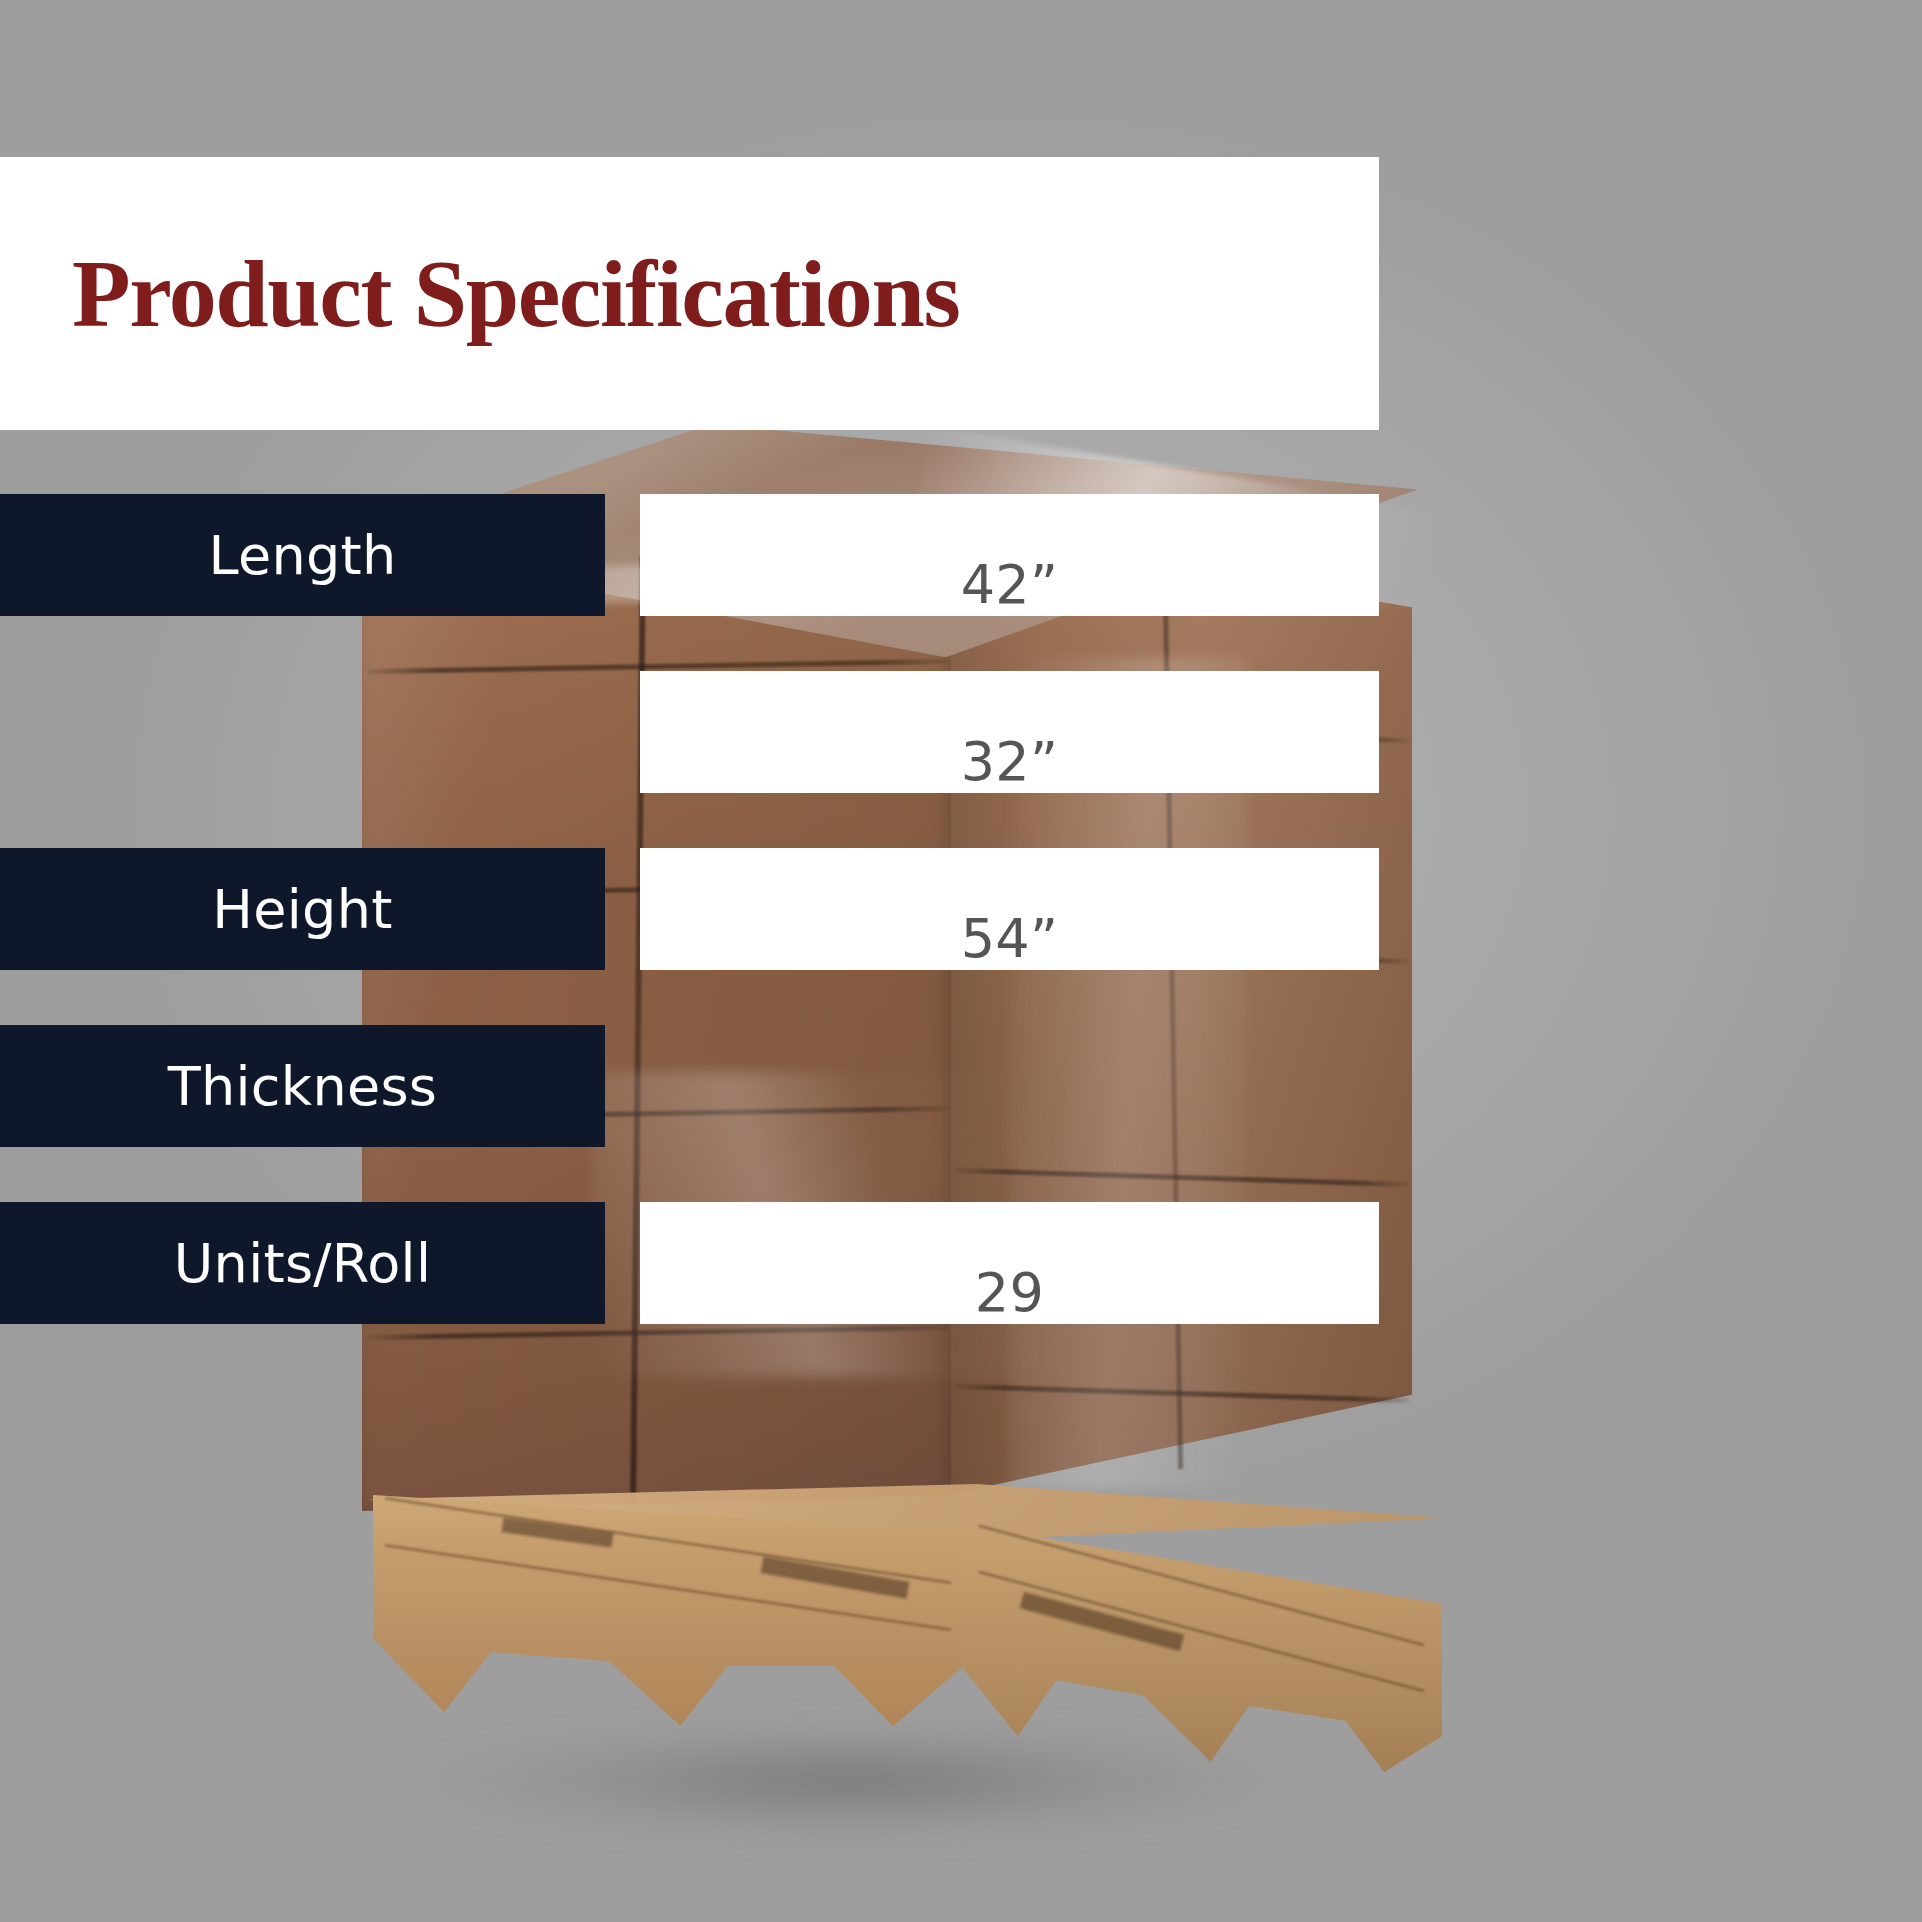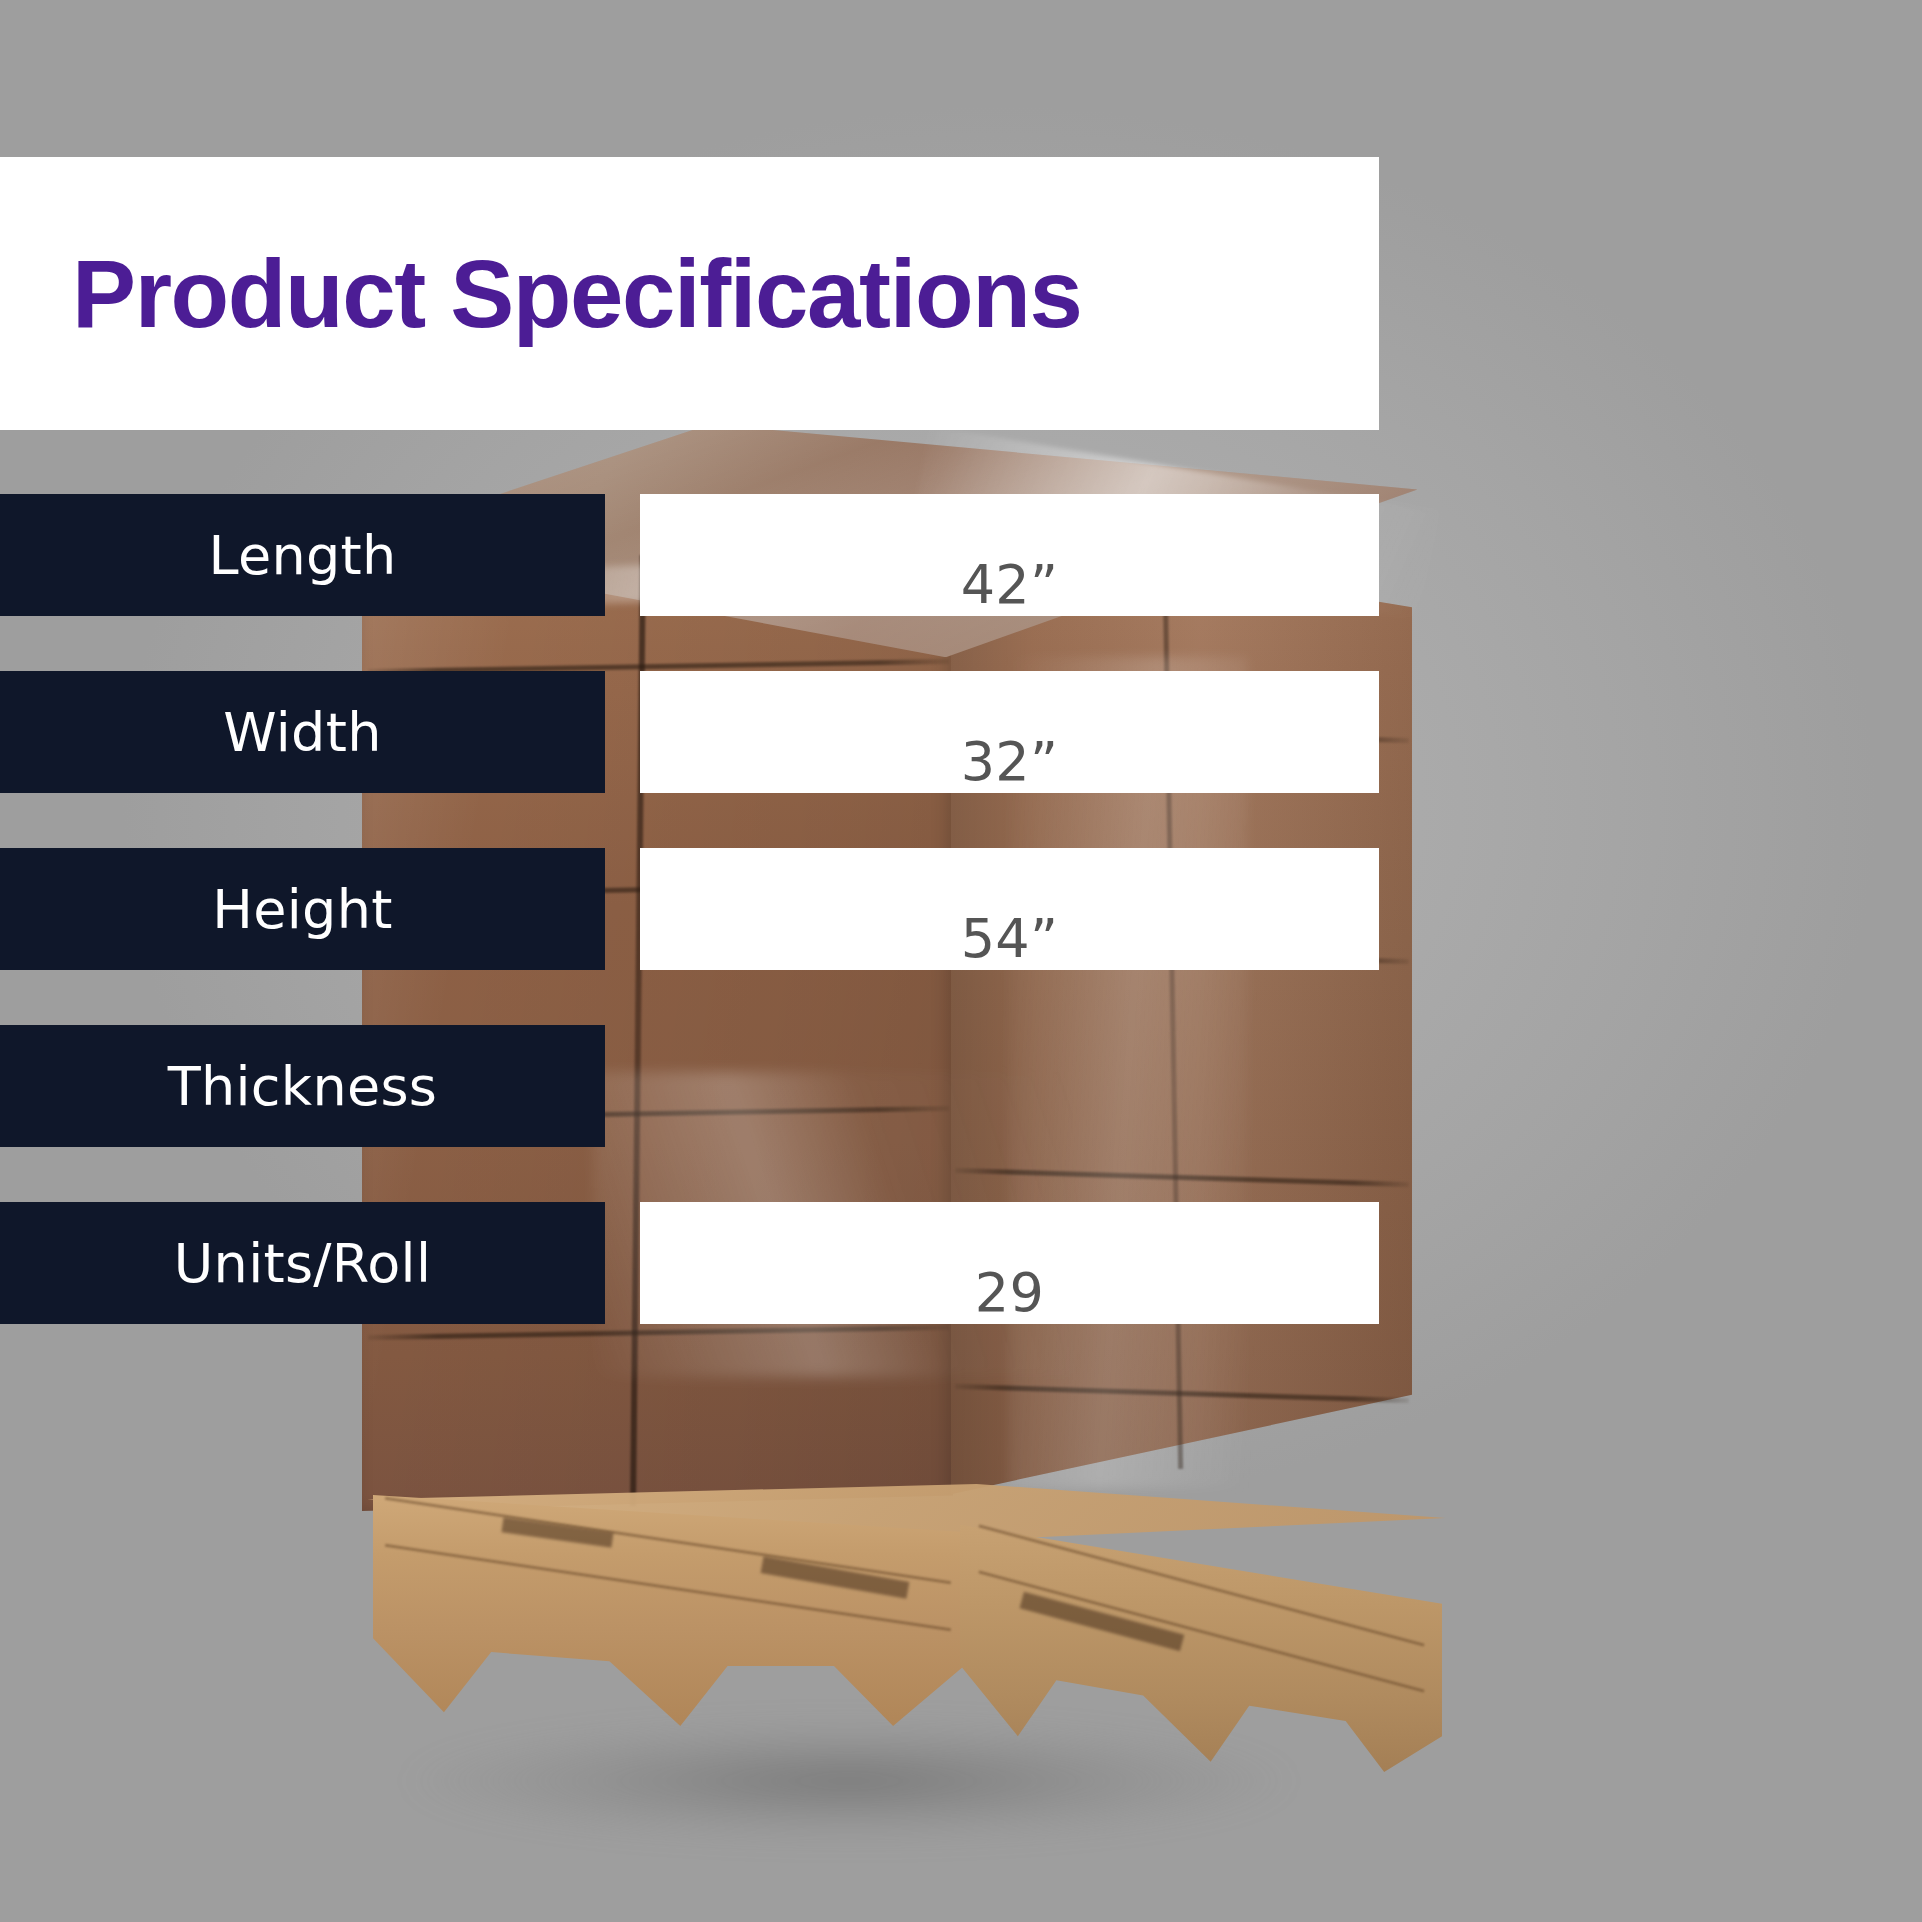--- a/index.html
+++ b/index.html
@@ -196,25 +196,25 @@
     left: 0;
     top: 157px;
     width: 1379px;
     height: 273px;
     background: #ffffff;
     display: flex;
     align-items: center;
   }
   .title-text {
     margin-left: 72px;
-    font-family: Liberation Sans, sans-serif;
+    font-family: Liberation Serif, serif;
     font-weight: 700;
     font-size: 96px;
     letter-spacing: -1.4px;
-    color: #4c1d95;
+    color: #7f1d1d;
     white-space: nowrap;
   }
 
   
   .spec-table {
     position: absolute;
     left: 0;
     top: 494px;
     width: 1379px;
   }
@@ -320,23 +320,20 @@
     <div class="spec-row">
       <div class="spec-label">
         <span>Length</span>
       </div>
       <div class="spec-value">
         <span>42”</span>
       </div>
     </div>
 
     <div class="spec-row">
-      <div class="spec-label">
-        <span>Width</span>
-      </div>
       <div class="spec-value">
         <span>32”</span>
       </div>
     </div>
 
     <div class="spec-row">
       <div class="spec-label">
         <span>Height</span>
       </div>
       <div class="spec-value">

